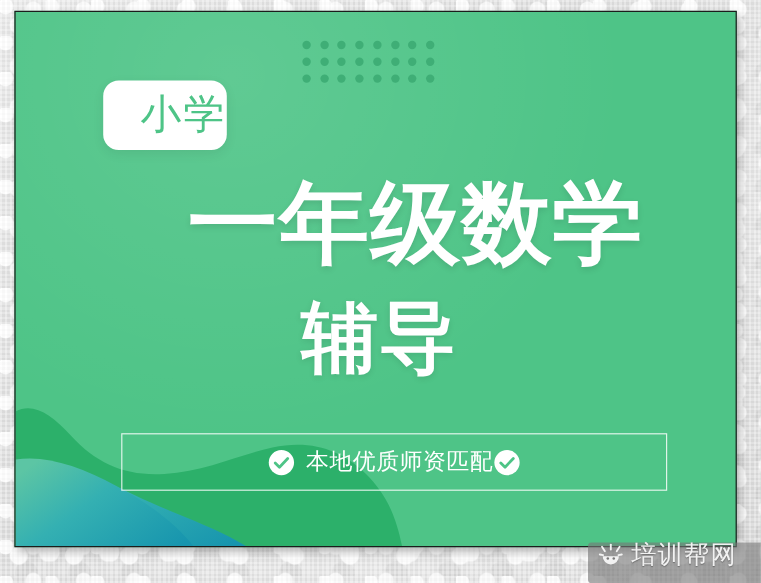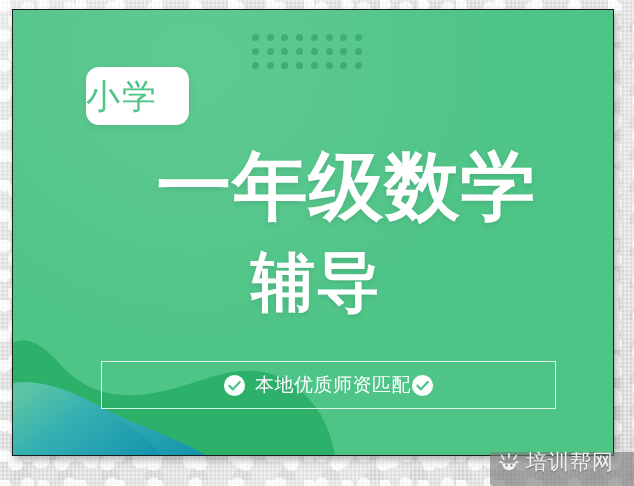--- a/index.html
+++ b/index.html
@@ -61,21 +61,21 @@
   .dotgrid i{
     display:block;width:7px;height:7px;border-radius:50%;
     background:#3fae76;
   }
 
   
   .badge{
     position:absolute;left:73px;top:57px;
     width:103px;height:58px;
     background:#ffffff;border-radius:13px;
-    display:flex;align-items:center;justify-content:flex-start;
+    display:flex;align-items:center;justify-content:flex-end;
     box-shadow:0 3px 10px rgba(0,0,0,.07);
   }
   .badge span{
     color:#4ec487;
     font-size:34px;line-height:1;
     letter-spacing:2px;
     font-weight:400;
     font-family:"DejaVu Sans","Liberation Sans",sans-serif;
   }
 

